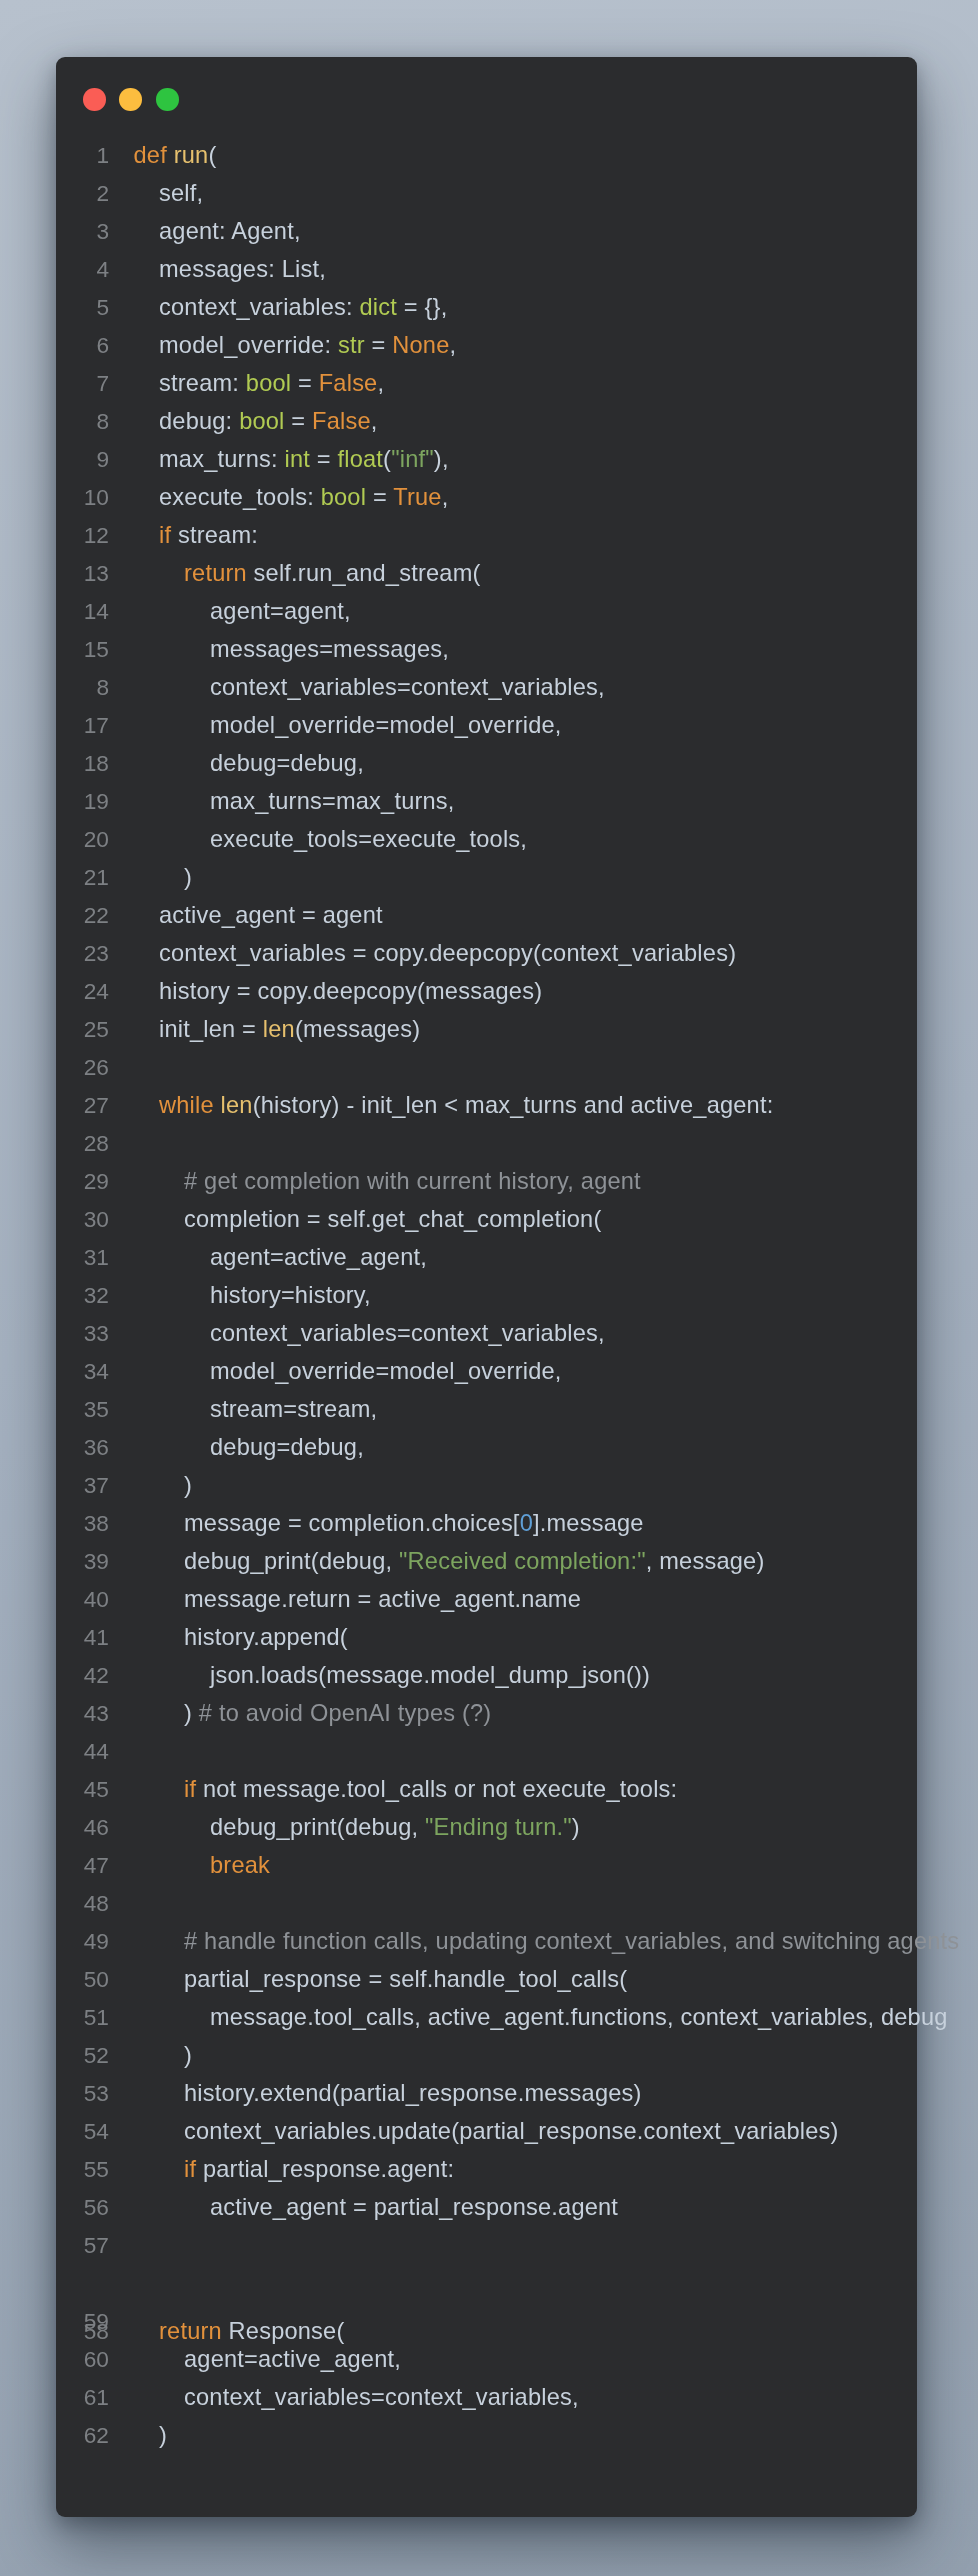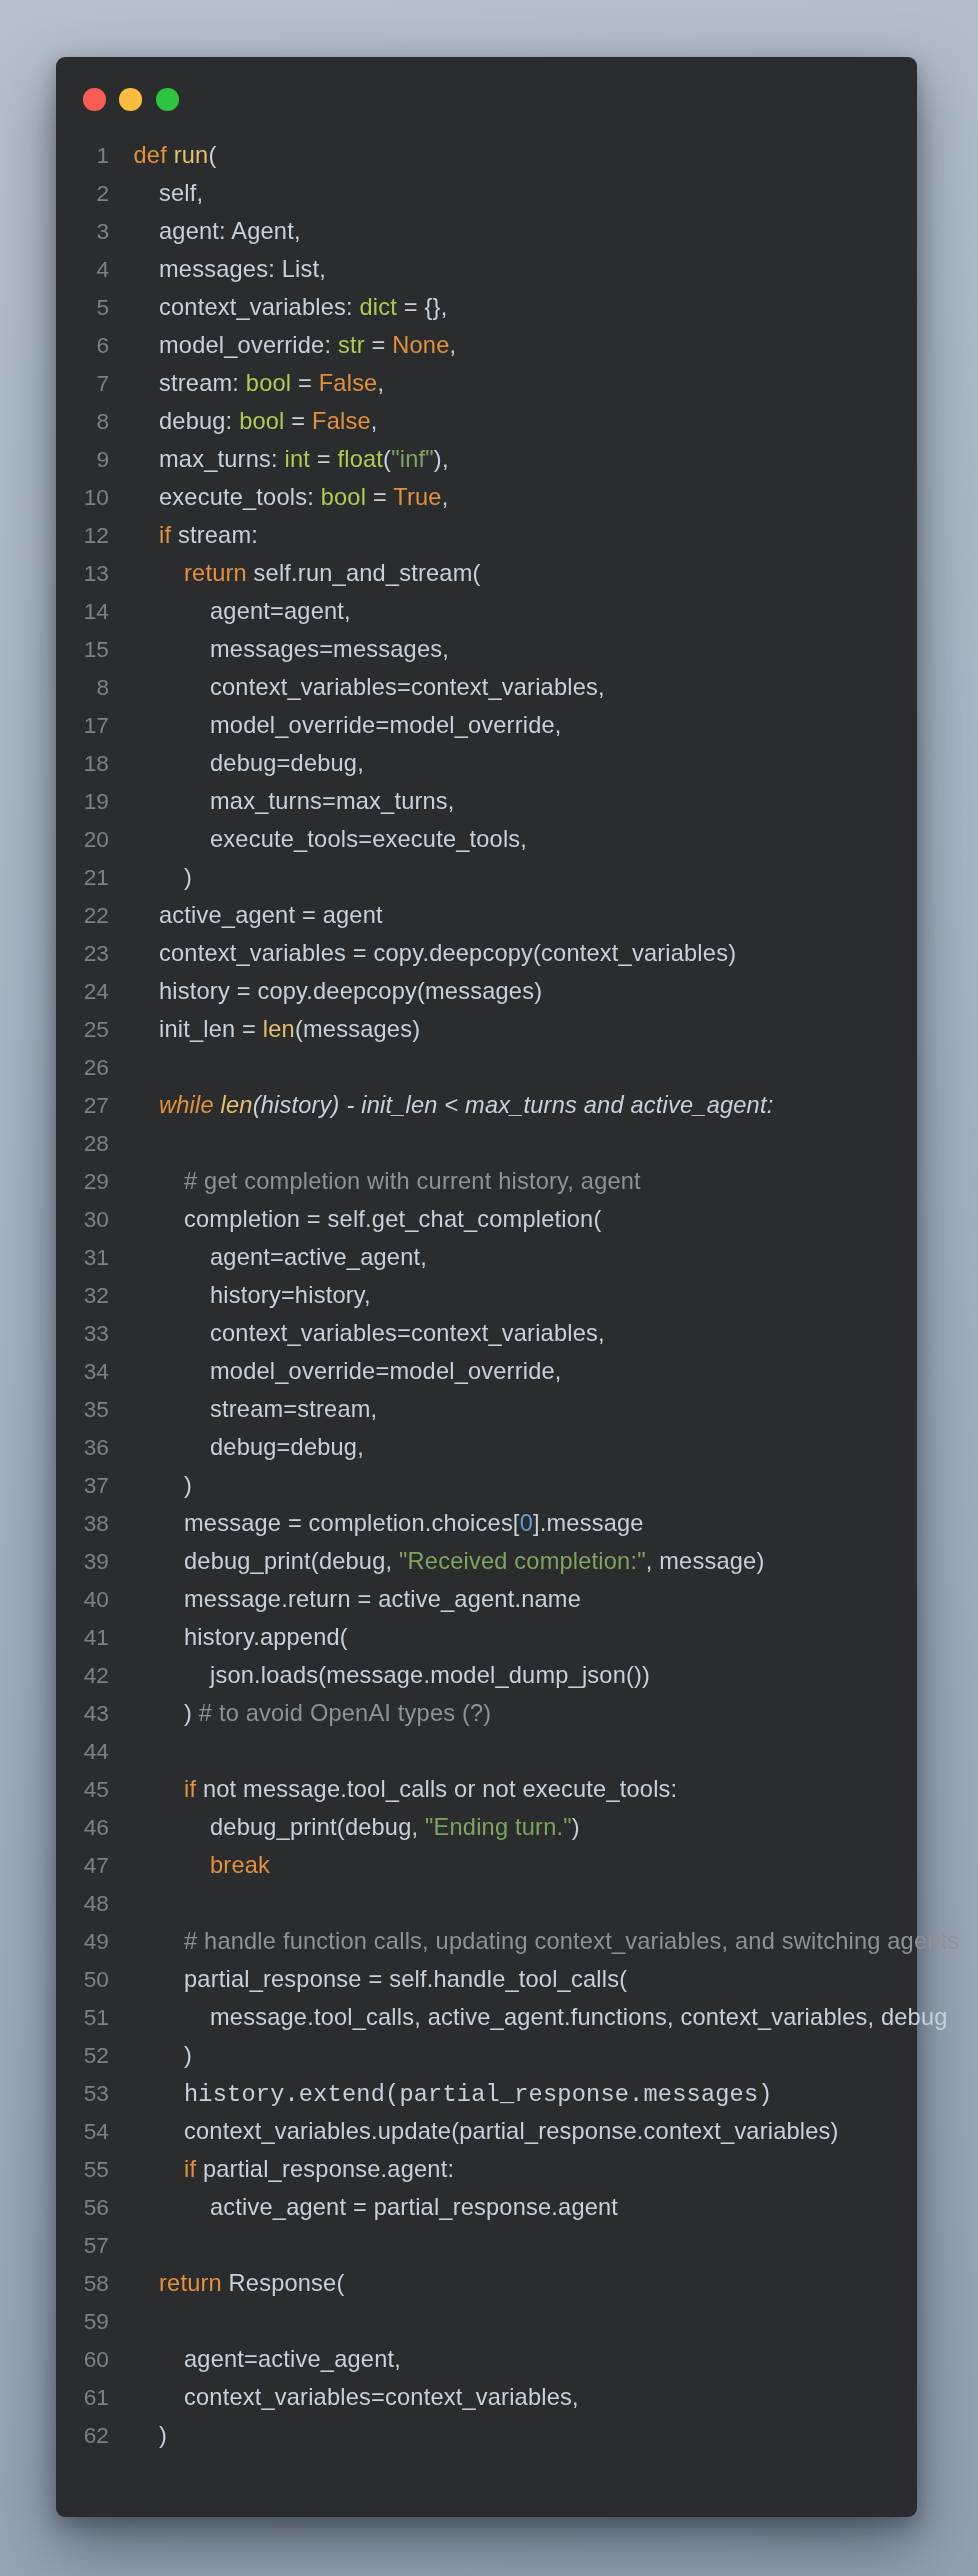--- a/index.html
+++ b/index.html
@@ -175,21 +175,21 @@
       <div class="line">
         <span class="ln">25</span>
         <span class="lt" style="padding-left: 50px;"><span class="tok-pl">init_len = </span><span class="tok-fn">len</span><span class="tok-pl">(messages)</span></span>
       </div>
       <div class="line">
         <span class="ln">26</span>
         <span class="lt" style="padding-left: 50px;"></span>
       </div>
       <div class="line">
         <span class="ln">27</span>
-        <span class="lt" style="padding-left: 50px; font-style: italic;"><span class="tok-kw">while</span><span class="tok-pl"> </span><span class="tok-fn">len</span><span class="tok-pl">(history) - init_len &lt; max_turns and active_agent:</span></span>
+        <span class="lt" style="padding-left: 50px;"><span class="tok-kw">while</span><span class="tok-pl"> </span><span class="tok-fn">len</span><span class="tok-pl">(history) - init_len &lt; max_turns and active_agent:</span></span>
       </div>
       <div class="line">
         <span class="ln">28</span>
         <span class="lt" style="padding-left: 50px;"></span>
       </div>
       <div class="line">
         <span class="ln">29</span>
         <span class="lt" style="padding-left: 75px;"><span class="tok-com"># get completion with current history, agent</span></span>
       </div>
       <div class="line">
@@ -279,41 +279,41 @@
       <div class="line">
         <span class="ln">51</span>
         <span class="lt" style="padding-left: 101px;"><span class="tok-pl">message.tool_calls, active_agent.functions, context_variables, debug</span></span>
       </div>
       <div class="line">
         <span class="ln">52</span>
         <span class="lt" style="padding-left: 75px;"><span class="tok-pl">)</span></span>
       </div>
       <div class="line">
         <span class="ln">53</span>
-        <span class="lt" style="padding-left: 75px; font-family: Liberation Mono, monospace;"><span class="tok-pl">history.extend(partial_response.messages)</span></span>
+        <span class="lt" style="padding-left: 75px;"><span class="tok-pl">history.extend(partial_response.messages)</span></span>
       </div>
       <div class="line">
         <span class="ln">54</span>
         <span class="lt" style="padding-left: 75px;"><span class="tok-pl">context_variables.update(partial_response.context_variables)</span></span>
       </div>
       <div class="line">
         <span class="ln">55</span>
         <span class="lt" style="padding-left: 75px;"><span class="tok-kw">if</span><span class="tok-pl"> partial_response.agent:</span></span>
       </div>
       <div class="line">
         <span class="ln">56</span>
         <span class="lt" style="padding-left: 101px;"><span class="tok-pl">active_agent = partial_response.agent</span></span>
       </div>
       <div class="line">
         <span class="ln">57</span>
         <span class="lt" style="padding-left: 50px;"></span>
       </div>
       <div class="line">
         <span class="ln">58</span>
-        <span class="lt" style="padding-left: 50px;"><span class="tok-kw">return</span><span class="tok-pl"> Response(</span></span>
+        <span class="lt" style="padding-left: 50px; margin-top: 48px;"><span class="tok-kw">return</span><span class="tok-pl"> Response(</span></span>
       </div>
       <div class="line">
         <span class="ln">59</span>
       </div>
       <div class="line">
         <span class="ln">60</span>
         <span class="lt" style="padding-left: 75px;"><span class="tok-pl">agent=active_agent,</span></span>
       </div>
       <div class="line">
         <span class="ln">61</span>

